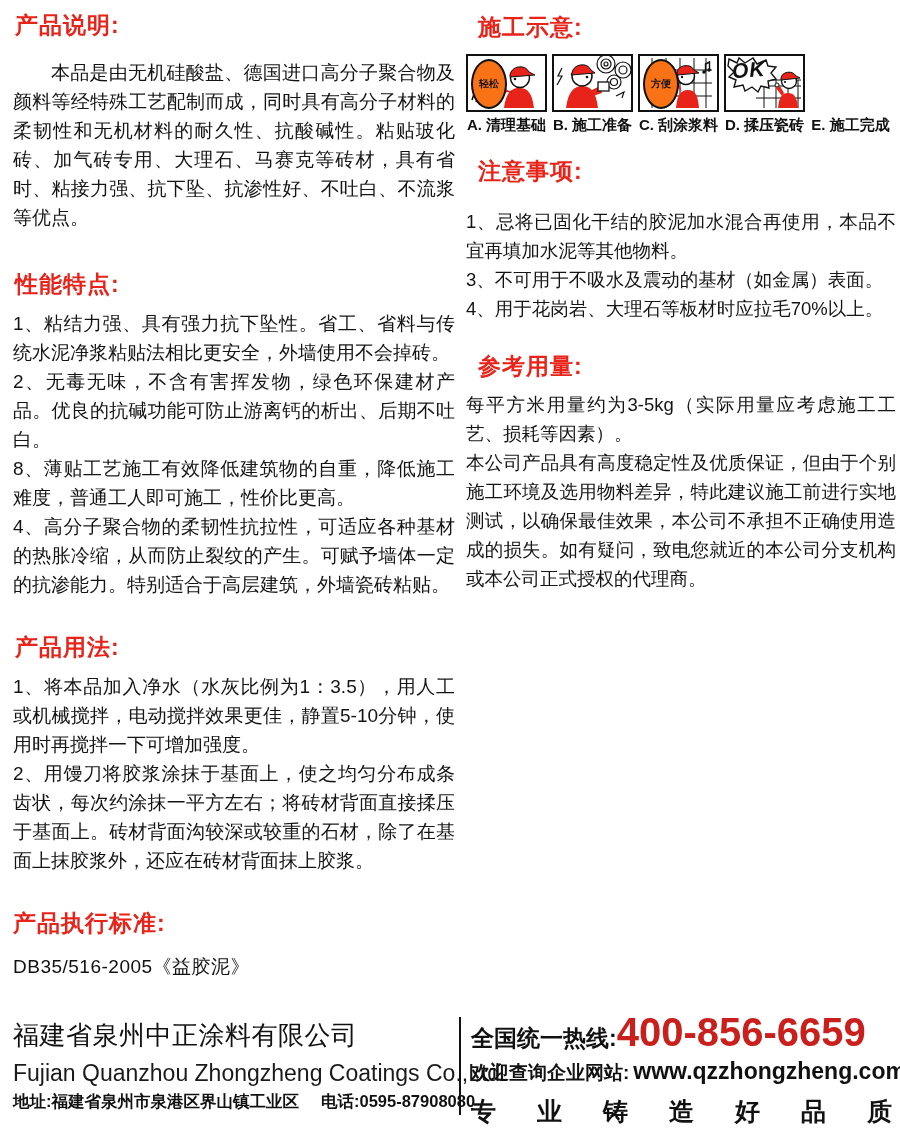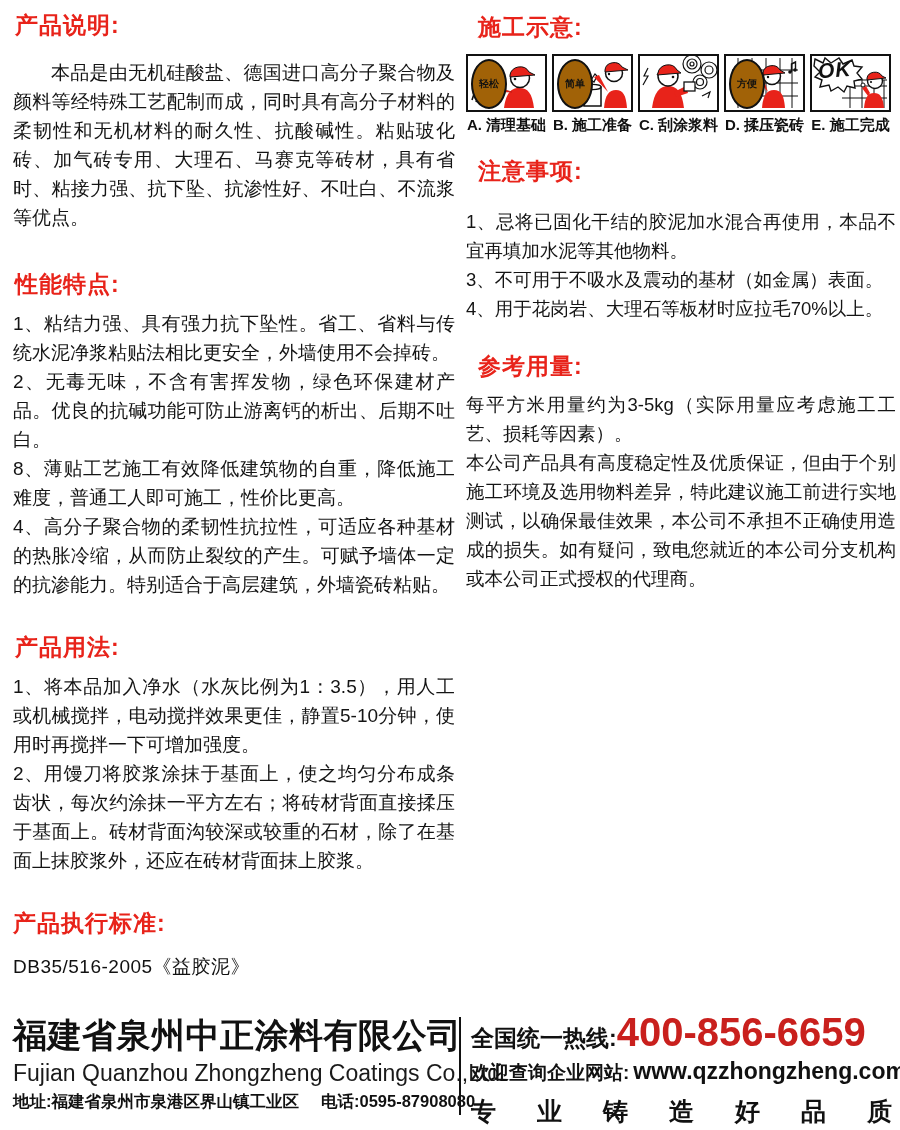--- a/index.html
+++ b/index.html
@@ -27,29 +27,29 @@
   .h-constr{margin:6px 0 11px 12px;}
   .h-notes{margin:21px 0 20px 12px;}
   .h-dosage{margin:28px 0 8px 12px;}
   .h-statement{margin:30px 0 8px 12px;}
   .col-right .body-text,.col-right .list p{font-size:18.5px;}
 
   
   .panels{display:flex;gap:5px;}
   .panel{width:81px;height:58px;border:2px solid #111;background:#fff;position:relative;flex:0 0 auto;overflow:hidden;}
   .panel svg{position:absolute;left:0;top:0;width:100%;height:100%;}
-  .bubble{position:absolute;left:3px;top:3px;border:2px solid #111;border-radius:50%;background:#a16207;font-size:10px;font-weight:bold;padding:17px 6px;line-height:12px;z-index:2;white-space:nowrap;}
+  .bubble{position:absolute;left:3px;top:3px;border:2px solid #111;border-radius:50%;background:#f97316;font-size:10px;font-weight:bold;padding:17px 6px;line-height:12px;z-index:2;white-space:nowrap;}
   .ok-burst{position:absolute;left:6px;top:2px;font-size:21px;font-weight:900;font-style:italic;letter-spacing:1px;z-index:2;transform:rotate(-4deg);}
   .captions{display:flex;gap:5px;margin-top:4px;}
   .captions span{width:81px;text-align:center;font-size:15px;font-weight:bold;flex:0 0 auto;}
 
   
   .footer{position:absolute;left:0;top:1005px;width:900px;height:125px;}
   .f-left{position:absolute;left:13px;top:8px;width:436px;}
-  .company-cn{font-size:34px;font-weight:bold;letter-spacing:.5px;line-height:44px;white-space:nowrap;}
+  .company-cn{font-size:26px;font-weight:normal;letter-spacing:.5px;line-height:44px;white-space:nowrap;}
   .company-en{font-size:23px;line-height:30px;margin-top:1px;color:#1a1a1a;white-space:nowrap;}
   .addr-row{display:flex;gap:22px;margin-top:3px;font-size:16.5px;font-weight:bold;white-space:nowrap;}
   .f-divider{position:absolute;left:459px;top:12px;width:2px;height:98px;background:#111;}
   .f-right{position:absolute;left:471px;top:6px;width:424px;}
   .hotline-row{display:flex;align-items:baseline;white-space:nowrap;text-align:center;}
   .hotline-label{font-size:23px;font-weight:bold;}
   .hotline-number{font-size:40px;font-weight:bold;color:#c9201d;letter-spacing:0px;line-height:42px;}
   .site-row{display:flex;align-items:baseline;margin-top:4px;white-space:nowrap;}
   .site-label{font-size:19px;font-weight:bold;}
   .site-value{font-size:23px;font-weight:bold;margin-left:4px;}
@@ -91,34 +91,20 @@
         <path d="M14 30 L33 25 L35 31 L17 35 Z" fill="#fff" stroke="#111" stroke-width="1.5"></path>
         <path d="M36 52 c2-15 7-20 15-20 c9 0 13 5 15 20 z" fill="#e8231a"></path>
         <path d="M44 36 L22 29 l2 7 z" fill="#e8231a" stroke="#b41410" stroke-width="0.5"></path>
         <circle cx="52" cy="22" r="9.5" fill="#fff" stroke="#111" stroke-width="1.5"></circle>
         <circle cx="47" cy="23" r="1.3" fill="#111"></circle>
         <path d="M42 19 a10 9 0 0 1 19 -3 l6 3 -25 2 z" fill="#e8231a" stroke="#111" stroke-width="1"></path>
       </svg>
       <span class="bubble">轻松</span>
     </div>
 
-    <div class="panel">
-      <svg viewBox="0 0 77 54">
-        <rect x="30" y="31" width="17" height="19" fill="#fff" stroke="#111" stroke-width="1.5"></rect>
-        <ellipse cx="38.5" cy="31" rx="8.5" ry="2.6" fill="#fff" stroke="#111" stroke-width="1.3"></ellipse>
-        <path d="M22 34 l7 -2 1 5 -7 2 z" fill="#fff" stroke="#111" stroke-width="1.2"></path>
-        <path d="M37 24 l4 -6 2 2 -3 6 z" fill="#fff" stroke="#111" stroke-width="1.2"></path>
-        <path d="M50 52 c1-13 5-18 12-18 c7 0 10 5 11 18 z" fill="#e8231a"></path>
-        <path d="M54 36 L40 21 l5 -2 z" fill="#e8231a"></path>
-        <circle cx="60" cy="17" r="8.5" fill="#fff" stroke="#111" stroke-width="1.5"></circle>
-        <circle cx="55" cy="18" r="1.2" fill="#111"></circle>
-        <path d="M51 14 a9 8 0 0 1 17 -3 l6 3 -23 2 z" fill="#e8231a" stroke="#111" stroke-width="1"></path>
-      </svg>
-      <span class="bubble">简单</span>
-    </div>
 
     <div class="panel">
       <svg viewBox="0 0 77 54">
         <g stroke="#111" stroke-width="1.2" fill="none">
           <circle cx="52" cy="8" r="9"></circle>
             <circle cx="52" cy="8" r="5"></circle>
             <circle cx="52" cy="8" r="2"></circle>
           <circle cx="69" cy="14" r="8"></circle>
             <circle cx="69" cy="14" r="4"></circle>
           <circle cx="60" cy="26" r="7"></circle>

